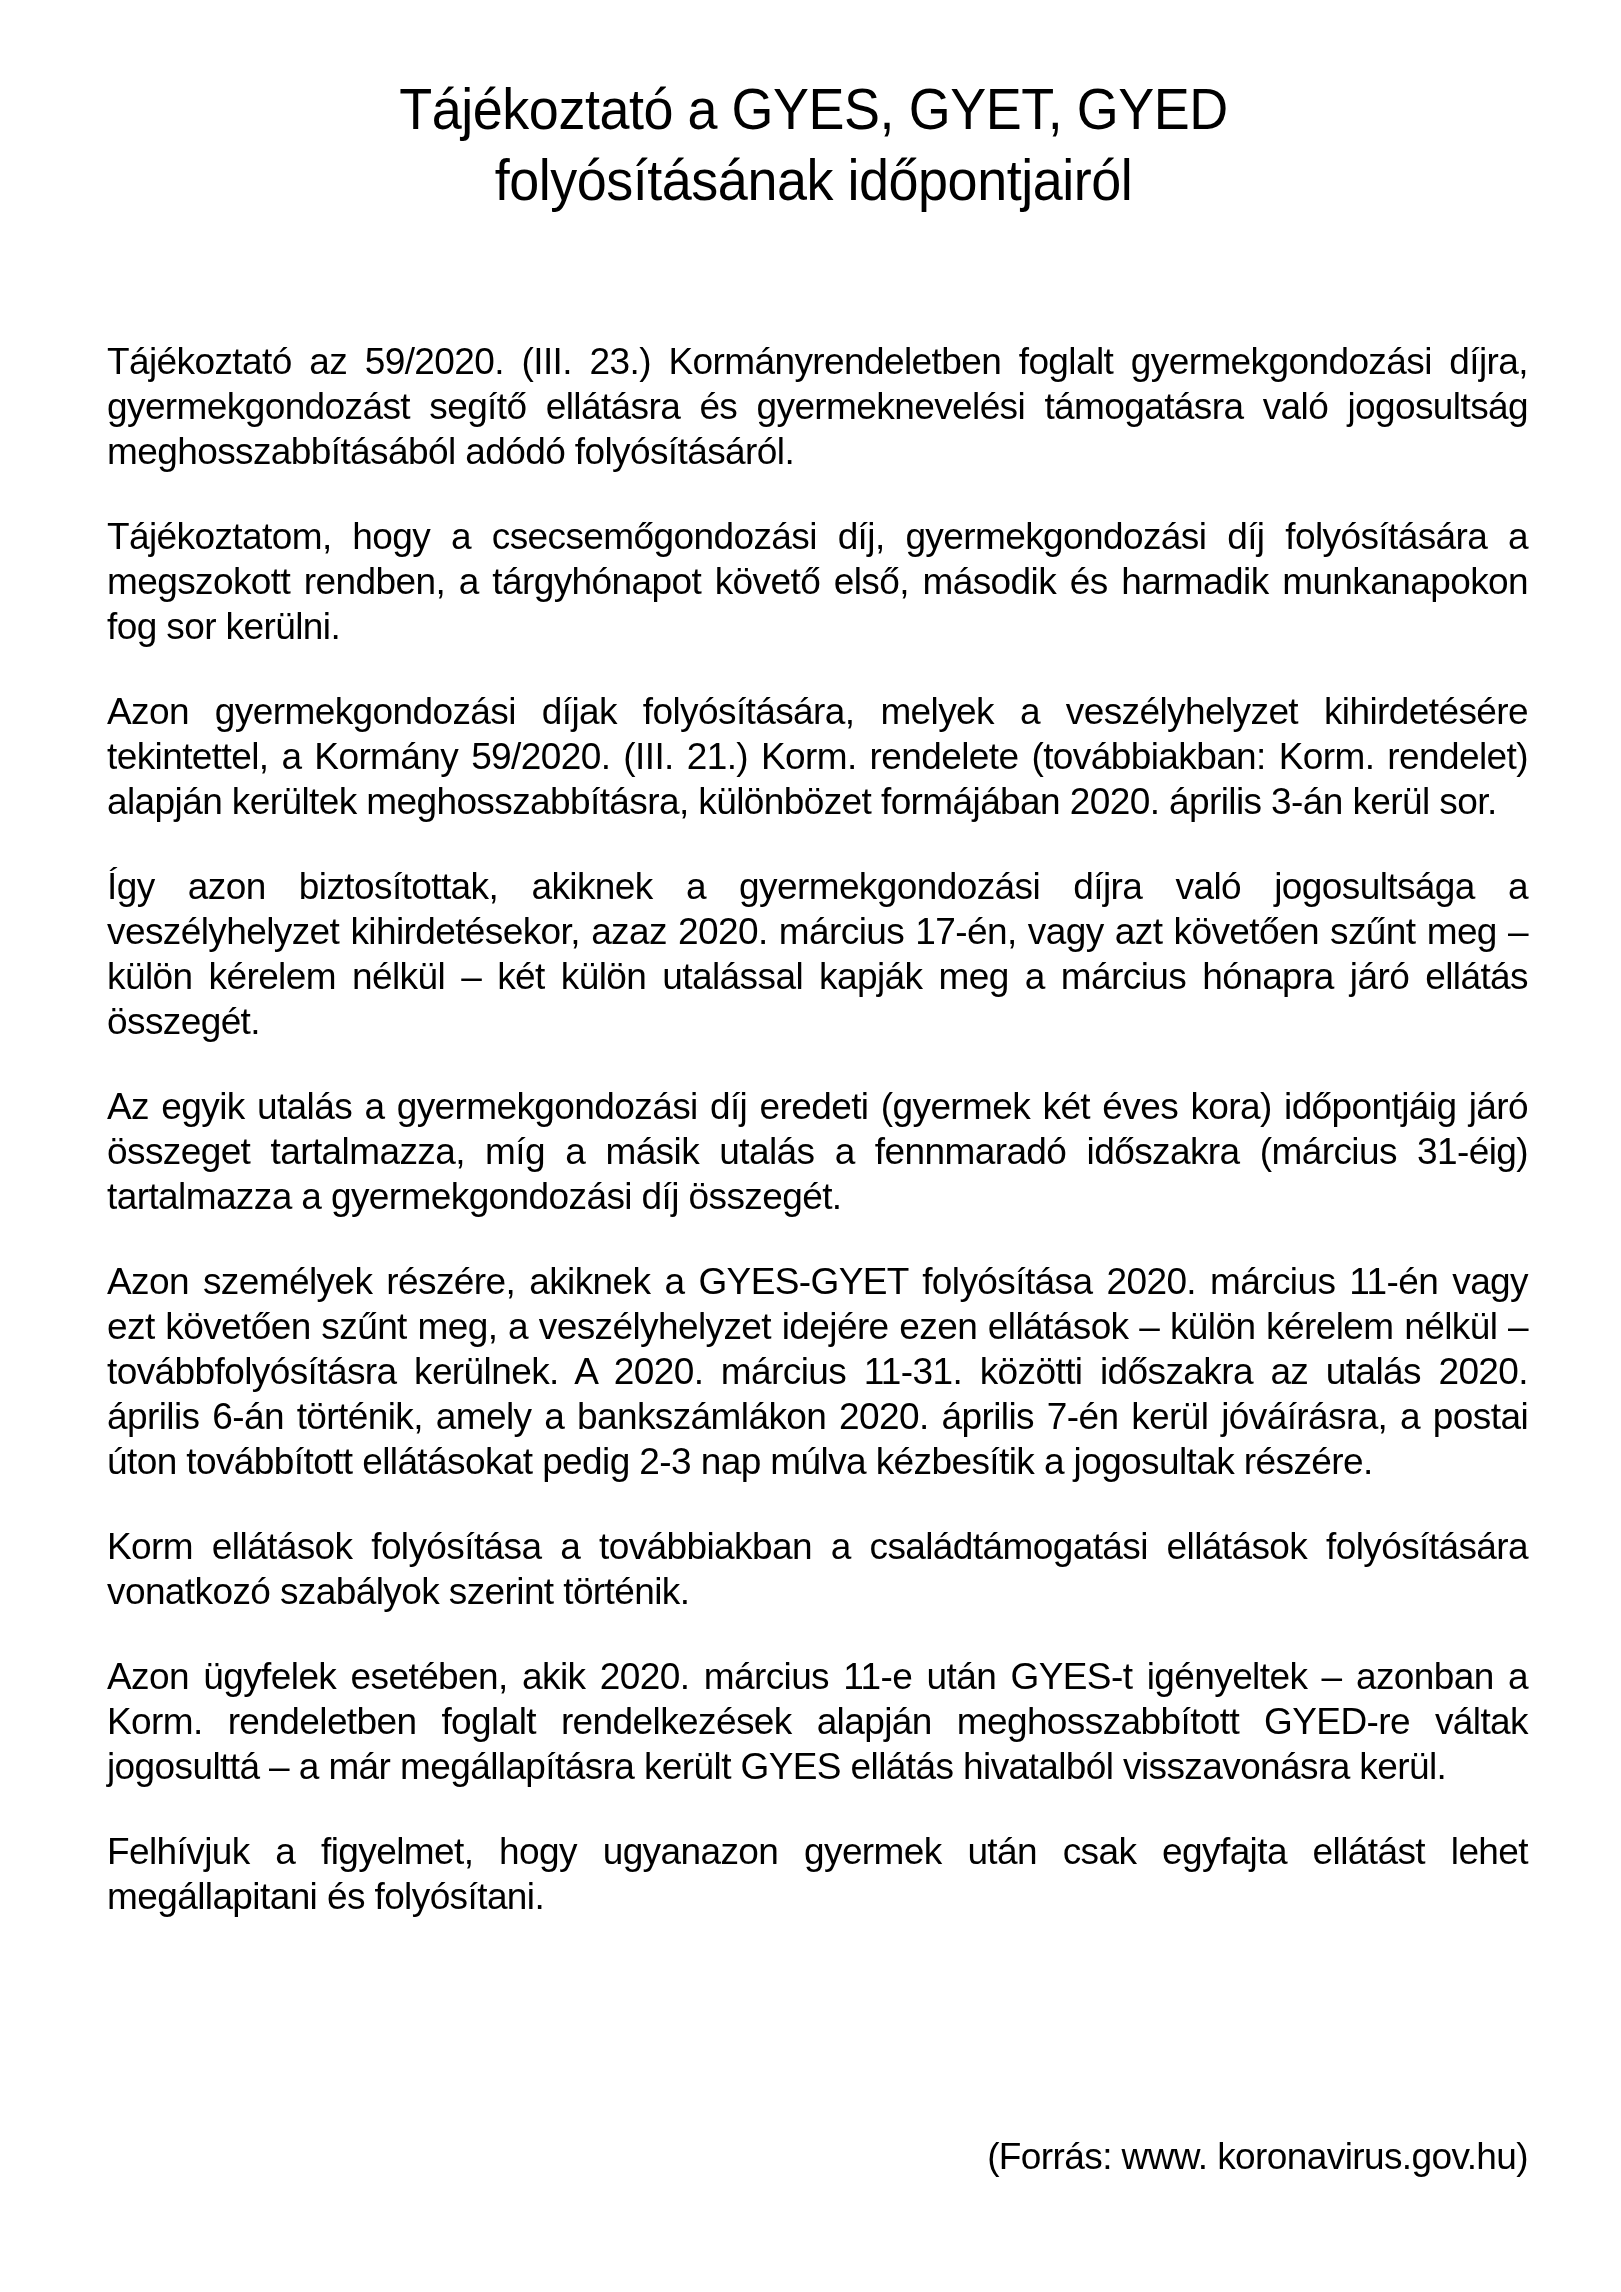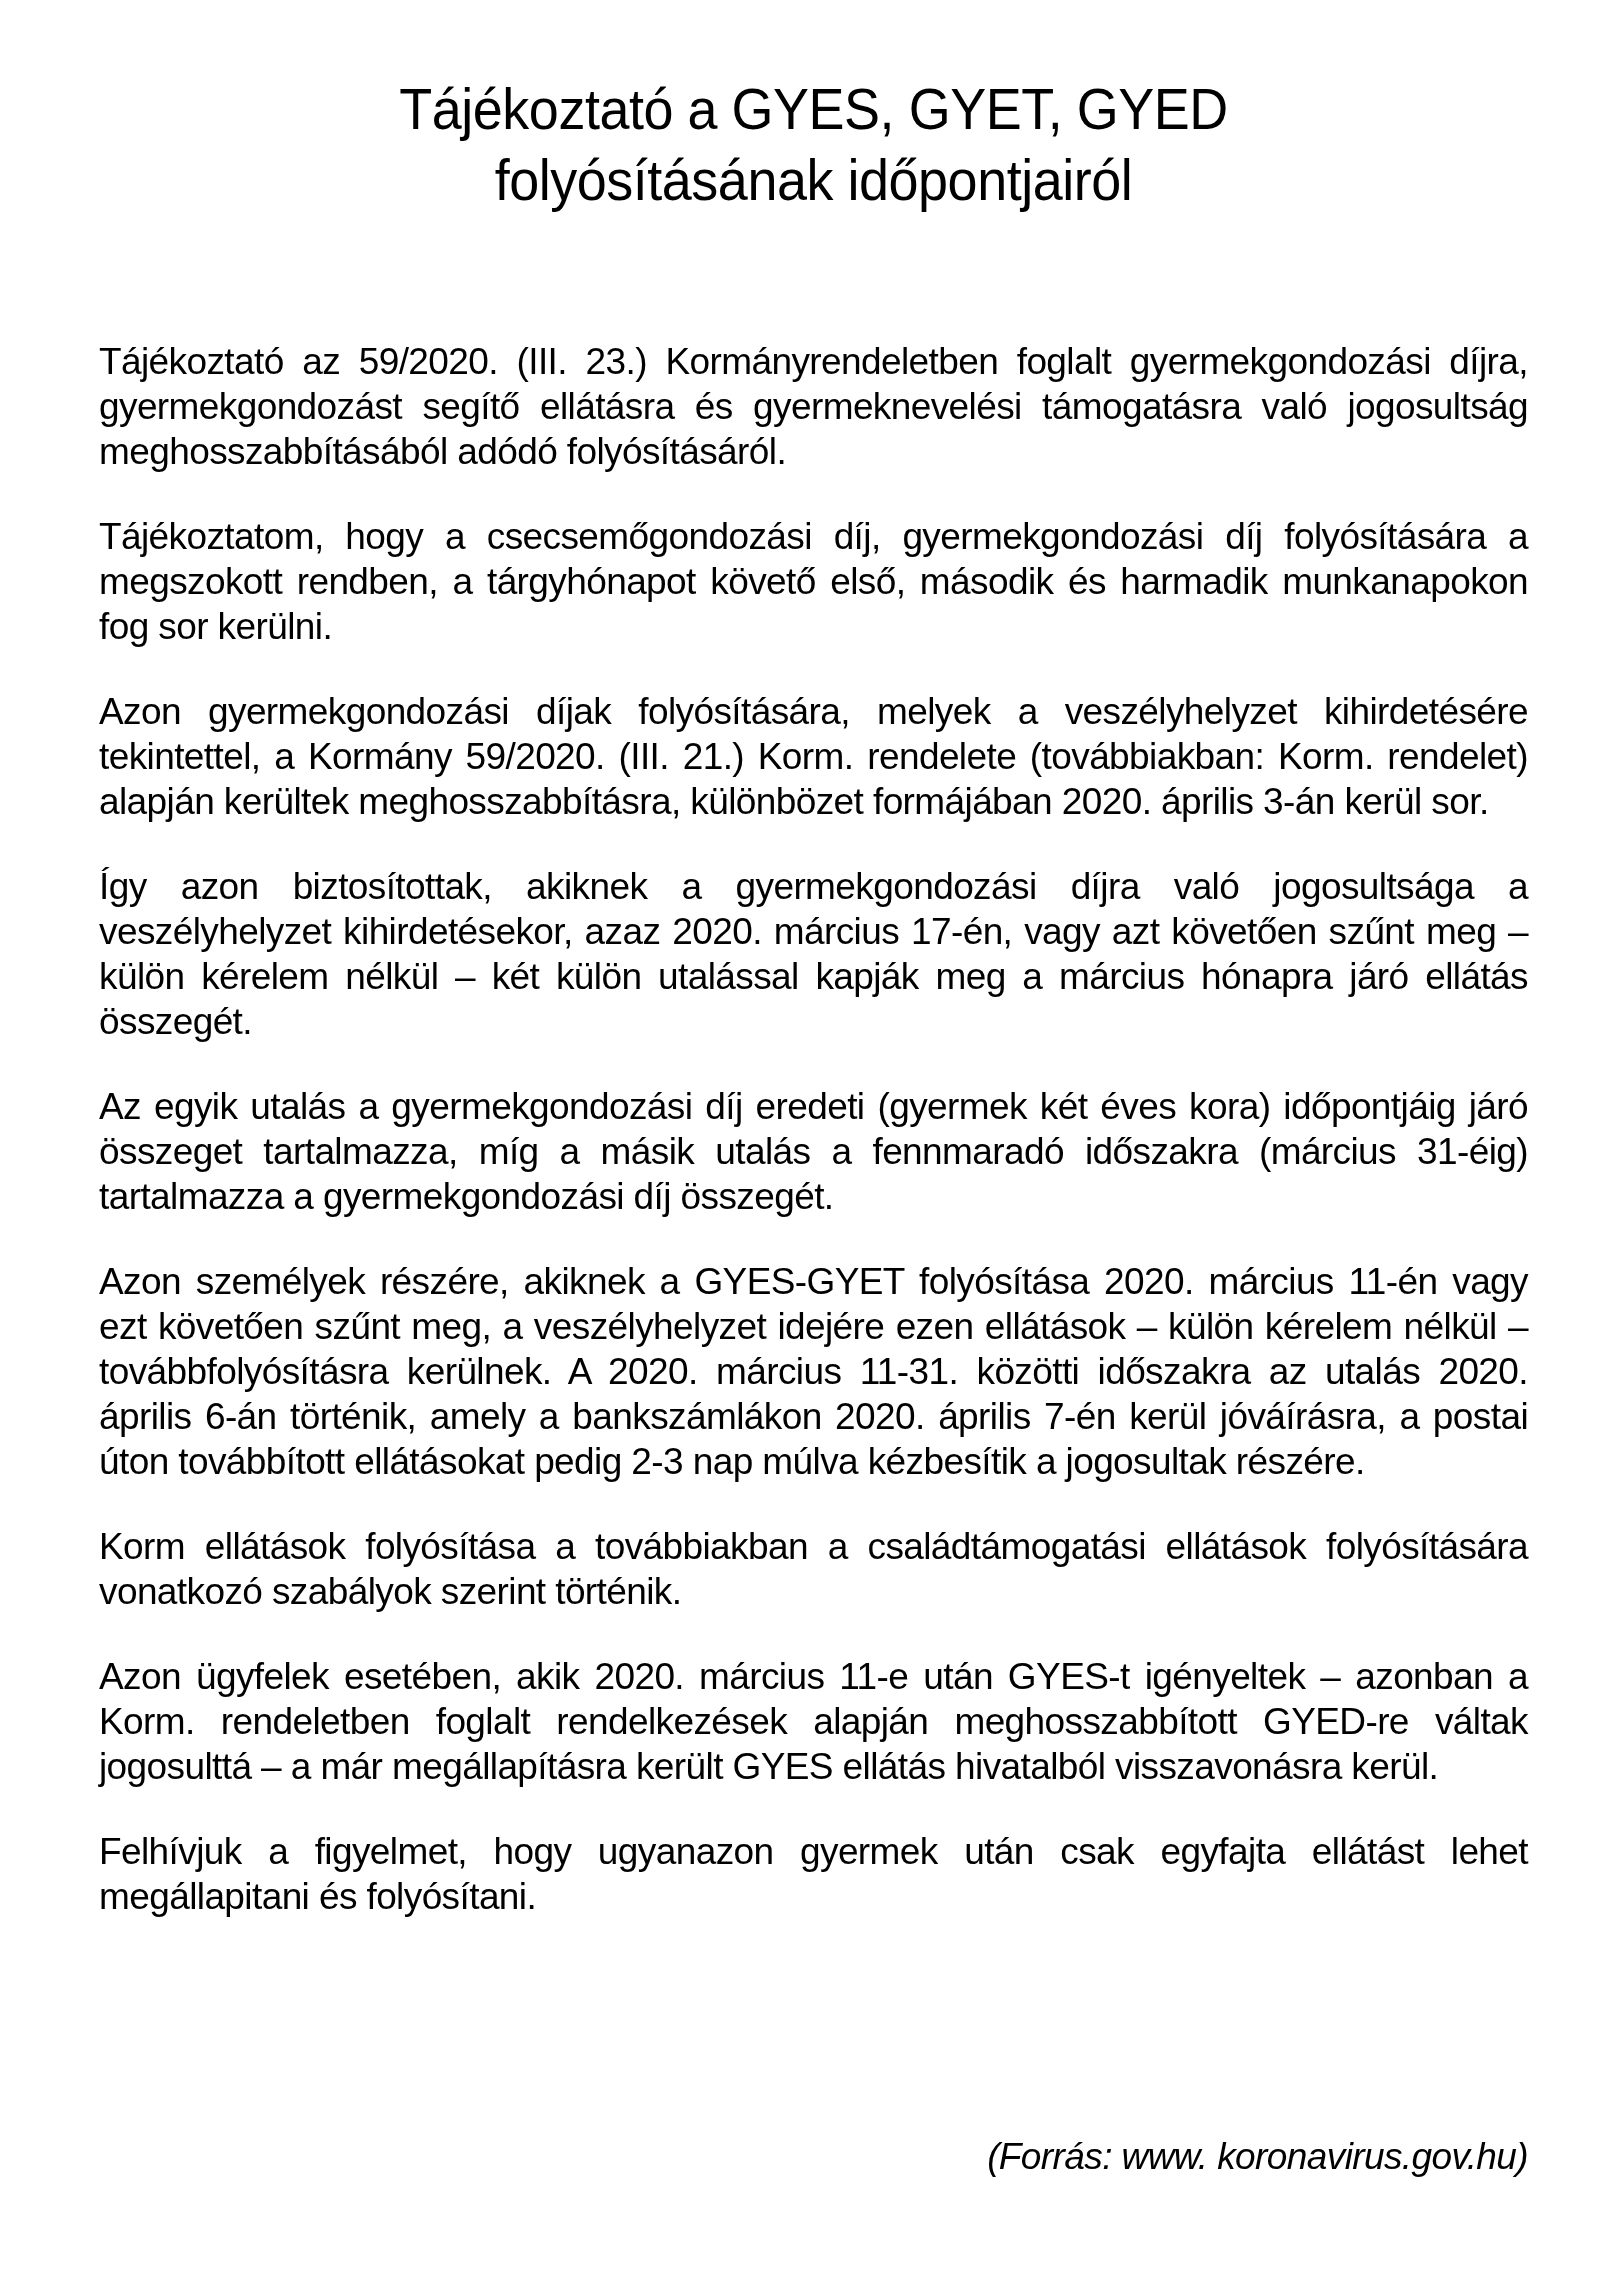--- a/index.html
+++ b/index.html
@@ -32,39 +32,38 @@
       transform: scaleX(0.93);
       transform-origin: center top;
     }
     .title span {
       display: block;
     }
     .body {
       margin-top: 124px;
     }
     .para {
-      margin: 0 0 40px 0;
+      margin: 0 0 40px 8px;
       font-size: 37px;
       line-height: 45px;
       text-align: justify;
       letter-spacing: -0.6px;
       word-spacing: 0px;
     }
     .para.p-last {
       margin-bottom: 0;
     }
     .source {
       position: absolute;
       right: 0;
       top: 2126px;
       font-size: 37px;
       line-height: 45px;
       letter-spacing: -0.6px;
       white-space: nowrap;
-      font-style: italic;
     }
   </style>
 </head>
 <body>
 
 <div class="page">
   <h1 class="title">
     <span>Tájékoztató a GYES, GYET, GYED</span>
     <span>folyósításának időpontjairól</span>
   </h1>

